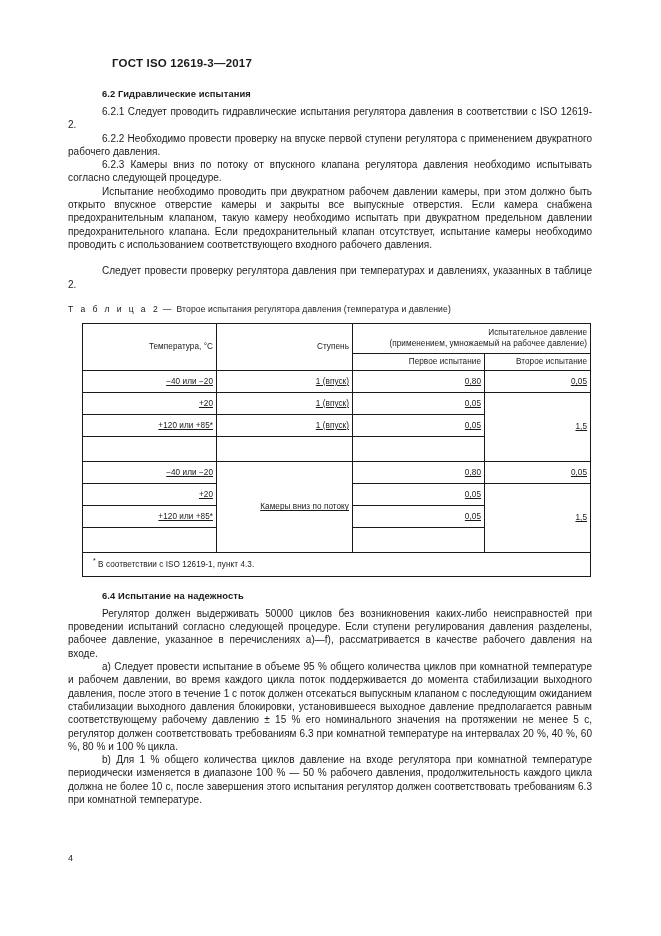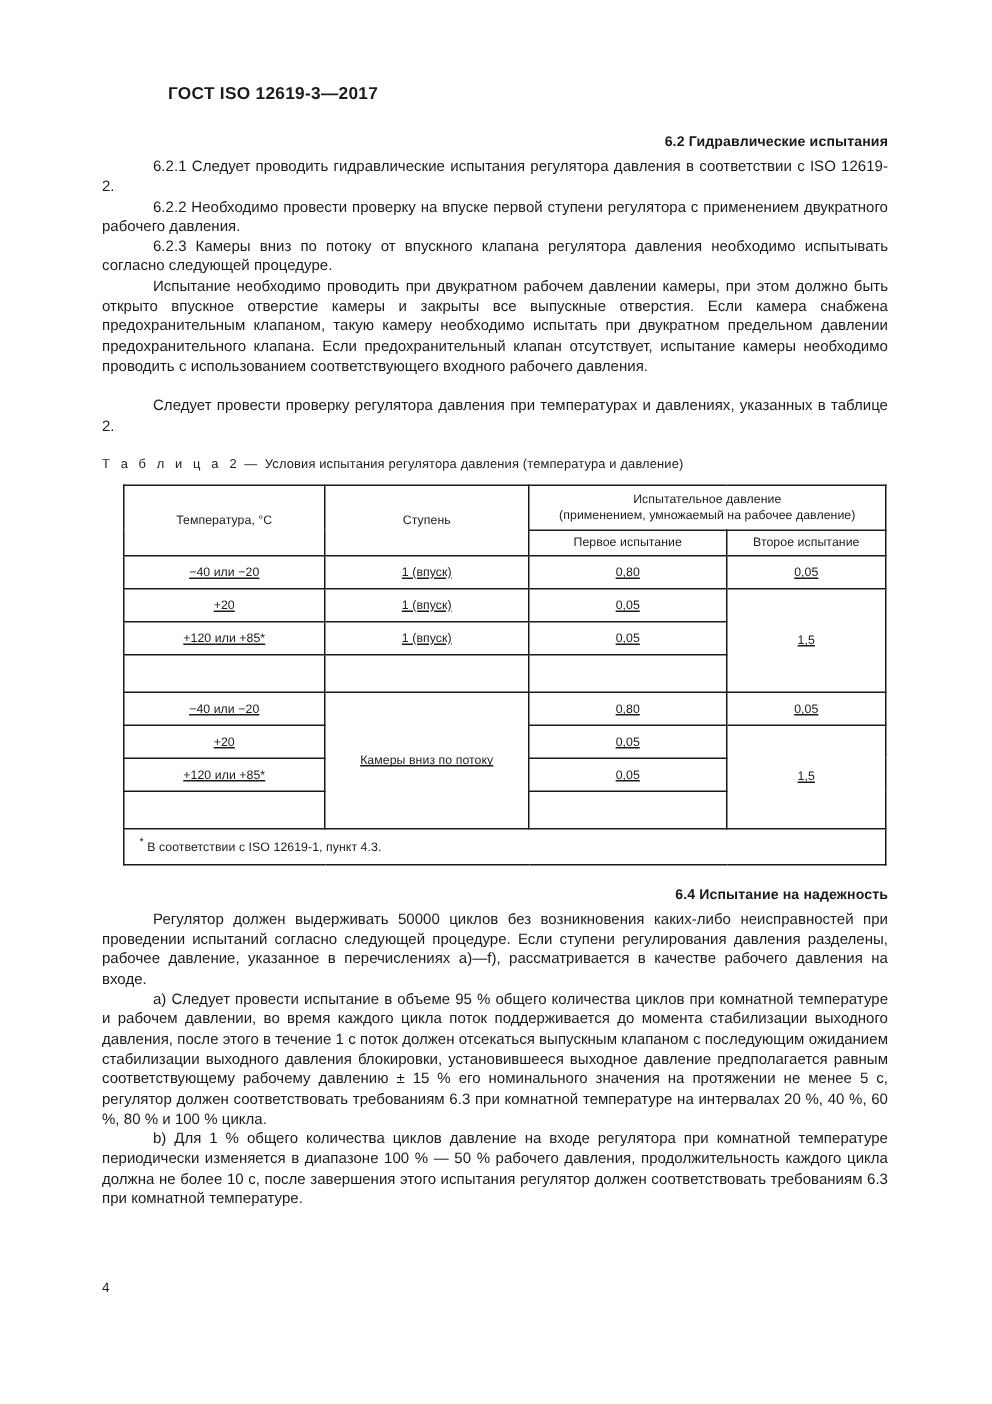--- a/index.html
+++ b/index.html
@@ -37,21 +37,20 @@
     left: 68px;
     top: 88px;
     width: 524px;
   }
   .h-sec {
     font-size: 9.4px;
     font-weight: bold;
     margin: 0 0 6px 0;
     padding-left: 34px;
     letter-spacing: 0.1px;
-    text-align: right;
   }
   .p {
     font-size: 10px;
     line-height: 13.3px;
     margin: 0;
     text-align: justify;
     text-justify: inter-word;
     text-indent: 34px;
     letter-spacing: 0.02px;
   }
@@ -69,21 +68,21 @@
   }
   table.conds {
     border-collapse: collapse;
     width: 508px;
     margin-left: 14px;
     table-layout: fixed;
     font-size: 8.2px;
   }
   table.conds td, table.conds th {
     border: 0.8px solid #1a1a1a;
-    text-align: center;
+    text-align: right;
     vertical-align: middle;
     font-weight: normal;
     padding: 2px 3px;
     letter-spacing: 0.05px;
     line-height: 11px;
   }
   table.conds .thick-top { border-top-width: 1.6px; }
   table.conds .thick-bottom { border-bottom-width: 1.6px; }
   table.conds .hdr { height: 30px; }
   table.conds .sub { height: 17px; }
@@ -120,21 +119,21 @@
     <div class="h-sec">6.2  Гидравлические испытания</div>
     <p class="p">6.2.1 Следует проводить гидравлические испытания регулятора давления в соответствии с ISO 12619-2.</p>
     <p class="p">6.2.2 Необходимо провести проверку на впуске первой ступени регулятора с применением двукратного рабочего давления.</p>
     <p class="p">6.2.3 Камеры вниз по потоку от впускного клапана регулятора давления необходимо испытывать согласно следующей процедуре.</p>
     <p class="p">Испытание необходимо проводить при двукратном рабочем давлении камеры, при этом должно быть открыто впускное отверстие камеры и закрыты все выпускные отверстия. Если камера снабжена предохранительным клапаном, такую камеру необходимо испытать при двукратном предельном давлении предохранительного клапана. Если предохранительный клапан отсутствует, испытание камеры необходимо проводить с использованием соответствующего входного рабочего давления.</p>
 
     <div class="gap12"></div>
     <p class="p">Следует провести проверку регулятора давления при температурах и давлениях, указанных в таблице 2.</p>
 
     <div class="gap12"></div>
-    <p class="tbl-caption"><span class="spaced">Т а б л и ц а</span>&nbsp;&nbsp;<span>2</span>&nbsp;&nbsp;<span>—</span>&nbsp;&nbsp;<span>Условия испытания регулятора давления (температура и давление)</span></p>
+    <p class="tbl-caption"><span class="spaced">Т а б л и ц а</span>&nbsp;&nbsp;<span>2</span>&nbsp;&nbsp;<span>—</span>&nbsp;&nbsp;<span>Второе испытания регулятора давления (температура и давление)</span></p>
 
     <div class="tbl-wrap">
       <table class="conds">
         <colgroup>
           <col style="width:134px">
           <col style="width:136px">
           <col style="width:132px">
           <col style="width:106px">
         </colgroup>
         <tbody>

